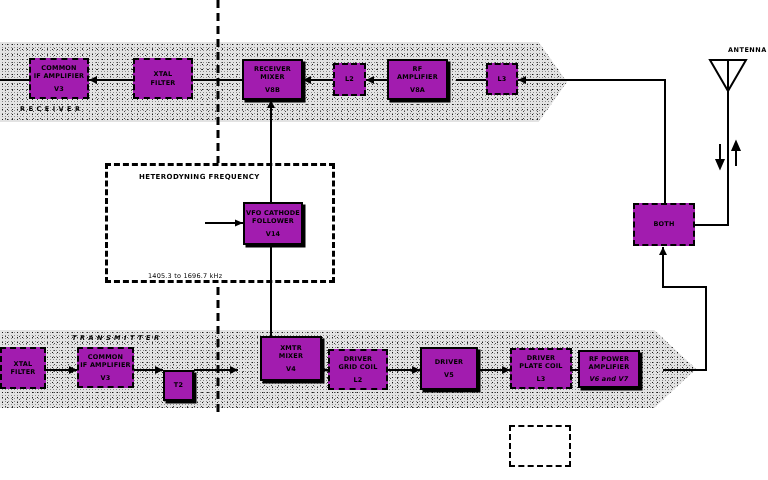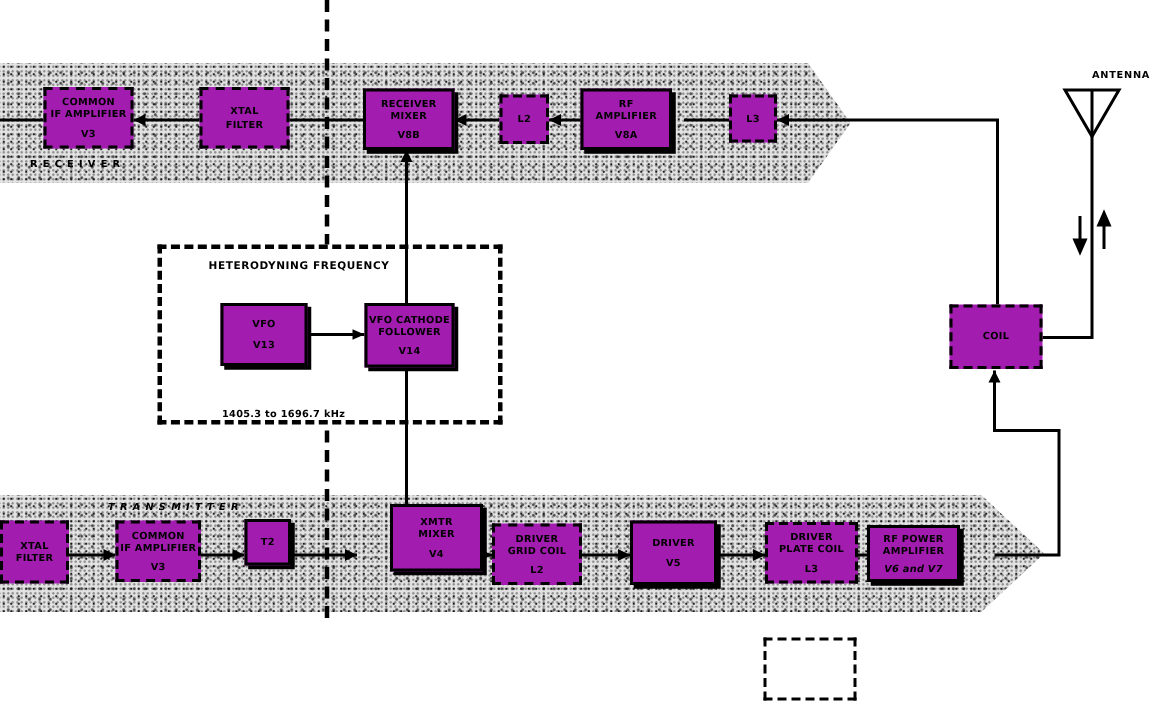--- a/index.html
+++ b/index.html
@@ -28,21 +28,21 @@
     display:flex;flex-direction:column;align-items:center;justify-content:center;
     text-align:center;font-weight:bold;font-size:6.5px;line-height:1.25;
     box-sizing:border-box;letter-spacing:0.2px;
   }
   .solid{box-shadow:2.5px 2.5px 0 #000;}
   .dashed{border-style:dashed;}
   .bl{white-space:pre-line;}
   .bs{margin-top:5px;white-space:pre-line;}
   .het{border-width:3px;background:transparent;align-items:flex-start;justify-content:space-between;}
   .het-title{margin:7px 0 0 31px;font-size:7px;font-weight:bold;letter-spacing:0.4px;}
-  .het-sub{margin:2px 0 0 40px;font-size:6.5px;font-weight:bold;}
+  .het-sub{margin:2px 0 0 40px;font-size:6.5px;font-weight:normal;}
   .band-label{position:absolute;font-size:6.5px;font-weight:bold;letter-spacing:3.5px;}
   .ant-label{position:absolute;left:728px;top:46px;font-size:6.5px;font-weight:bold;letter-spacing:0.5px;}
   .legend-text{position:absolute;left:578px;top:433px;font-size:6.5px;font-weight:bold;
     line-height:1.65;white-space:pre-line;letter-spacing:0.6px;}
 </style>
 </head>
 <body>
 
 <div class="stage">
 
@@ -139,43 +139,39 @@
   <div class="box solid" style="left:377px;top:59px;width:61px;height:41px;margin-left:10px;">
     <div class="bl">RF
 AMPLIFIER</div>
     <div class="bs">V8A</div>
   </div>
   <div class="box dashed" style="left:486px;top:63px;width:32px;height:32px;">
     <div class="bl">L3</div>
   </div>
 
   <div class="box dashed" style="left:633px;top:203px;width:62px;height:43px;">
-    <div class="bl">COIL</div>
+    <div class="bl">BOTH</div>
   </div>
 
-  <div class="box solid" style="left:147px;top:202px;width:58px;height:42px;">
-    <div class="bl">VFO</div>
-    <div class="bs">V13</div>
-  </div>
   <div class="box solid" style="left:243px;top:202px;width:60px;height:43px;">
     <div class="bl">VFO CATHODE
 FOLLOWER</div>
     <div class="bs">V14</div>
   </div>
 
   <div class="box dashed" style="left:0px;top:347px;width:46px;height:42px;">
     <div class="bl">XTAL
 FILTER</div>
   </div>
   <div class="box dashed" style="left:77px;top:347px;width:57px;height:41px;">
     <div class="bl">COMMON
 IF AMPLIFIER</div>
     <div class="bs">V3</div>
   </div>
-  <div class="box solid" style="left:163px;top:346px;width:31px;height:31px;text-align:right;">
+  <div class="box solid" style="left:163px;top:370px;width:31px;height:31px;text-align:right;">
     <div class="bl">T2</div>
   </div>
   <div class="box solid" style="left:238px;top:336px;width:62px;height:45px;margin-left:22px;">
     <div class="bl">XMTR
 MIXER</div>
     <div class="bs">V4</div>
   </div>
   <div class="box dashed" style="left:328px;top:349px;width:60px;height:41px;">
     <div class="bl">DRIVER
 GRID COIL</div>

